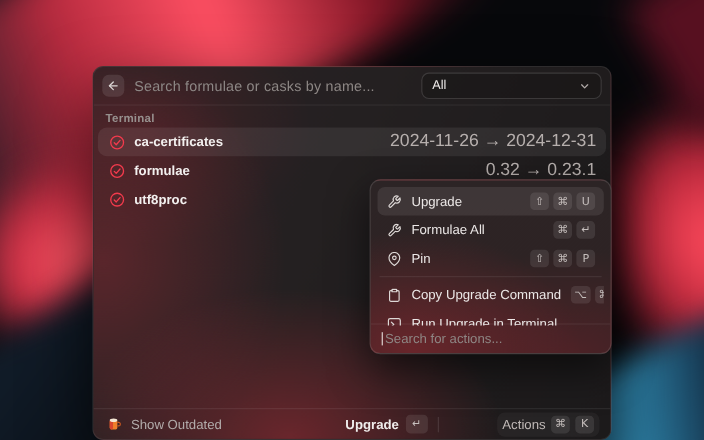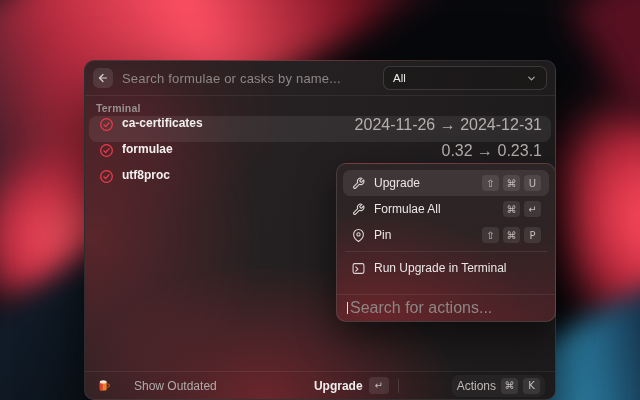--- a/index.html
+++ b/index.html
@@ -46,27 +46,27 @@
   .filter-dropdown { flex:0 0 auto; width:164px; height:24px; border-radius:7px;
     border:1px solid rgba(255,255,255,0.14); background:rgba(22,20,20,0.45);
     display:flex; align-items:center; padding:0 9px; }
   .filter-value { font-size:11.5px; font-weight:normal; color:#edeae9; flex:1 1 auto; }
 
   .divider-h { position:absolute; left:0; right:0; height:1px; background:rgba(255,255,255,0.07); }
 
   .section-label { position:absolute; left:11px; top:41px; font-size:10.5px; font-weight:bold; color:#97908e; letter-spacing:.2px; }
 
   .rows { position:absolute; left:4px; right:4px; top:55px; }
-  .row { height:26px; border-radius:8px; display:flex; padding:0 9px; }
+  .row { height:26px; border-radius:8px; display:flex; align-items:center; padding:0 9px; }
   .row.selected { background:rgba(255,255,255,0.075); }
   .row-name { margin-left:8px; font-size:12px; font-weight:bold; color:#f3f0ef; }
   .row-version { margin-left:auto; font-size:16px; color:#b6afad; }
 
   .footer { position:absolute; left:0; right:0; bottom:0; height:28px; border-top:1px solid rgba(255,255,255,0.07);
-    display:flex; align-items:center; padding:0 10px;gap:15px; }
+    display:flex; align-items:center; padding:0 10px; }
   .footer-left-label { margin-left:8px; font-size:12px; color:#b2abaa; }
   .footer-right { margin-left:auto; display:flex; align-items:center; gap:6px; }
   .footer-action-label { font-size:12px; font-weight:bold; color:#f0edec; }
   .footer-vdiv { width:1px; height:14px; background:rgba(255,255,255,0.12); margin:0 3px; }
   .actions-group { display:flex; align-items:center; gap:5px; padding:3px 5px; border-radius:7px; background:rgba(255,255,255,0.045);margin-left:44px; }
   .actions-label { font-size:12px; color:#c0b9b7; }
 
   .keycap { min-width:17px; height:16px; padding:0 3px; border-radius:4px; background:rgba(255,255,255,0.095);
     color:#c6bfbd; font-size:10px; font-family:"DejaVu Sans",sans-serif;
     display:flex; align-items:center; justify-content:center; }
@@ -82,21 +82,21 @@
     box-shadow:0 14px 36px rgba(0,0,0,0.55); overflow:hidden; }
   .menu-list { position:absolute; left:6px; right:6px; top:6px; height:126px; overflow:hidden; }
   .menu-item { height:26px; border-radius:7px; display:flex; align-items:center; padding:0 8px; gap:9px; }
   .menu-item.selected { background:rgba(255,255,255,0.085); }
   .menu-item-label { font-size:12px; color:#ebe7e6; flex:1 1 auto; white-space:nowrap; }
   .menu-keys { display:flex; gap:4px; }
   .menu-div { height:1px; background:rgba(255,255,255,0.08); margin:3px 2px; }
   .menu-search { position:absolute; left:0; right:0; bottom:0; height:27px; border-top:1px solid rgba(255,255,255,0.08);
     display:flex; align-items:center; padding:0 10px; }
   .caret { width:1px; height:12px; background:#e6e0de; margin-right:2px; }
-  .menu-search-placeholder { font-size:16px; color:#8e8684; }
+  .menu-search-placeholder { font-size:12px; color:#8e8684; }
 
   .icon-14 { width:14px; height:14px; flex:0 0 auto; display:flex; align-items:center; justify-content:center; }
   .icon-16 { width:16px; height:16px; flex:0 0 auto; display:flex; align-items:center; justify-content:center; }
   svg { display:block; }
 </style>
 </head>
 <body>
 
 <div class="screen">
 
@@ -233,20 +233,34 @@
         <span class="menu-item-label">Pin</span>
         <span class="menu-keys">
           <span class="keycap">⇧</span>
           <span class="keycap">⌘</span>
           <span class="keycap">P</span>
         </span>
       </div>
 
       <div class="menu-div"></div>
 
+      <div class="menu-item">
+        <span class="icon-14">
+          <svg width="13" height="13" viewBox="0 0 24 24" fill="none" stroke="#ddd8d6" stroke-width="2" stroke-linecap="round" stroke-linejoin="round">
+              <path d="M16 4h2a2 2 0 0 1 2 2v14a2 2 0 0 1-2 2H6a2 2 0 0 1-2-2V6a2 2 0 0 1 2-2h2"></path>
+              <rect x="8" y="2" width="8" height="4" rx="1" ry="1"></rect>
+            </svg>
+        </span>
+        <span class="menu-item-label">Copy Upgrade Command</span>
+        <span class="menu-keys">
+          <span class="keycap">⌥</span>
+          <span class="keycap">⌘</span>
+
+        </span>
+      </div>
 
       <div class="menu-item">
         <span class="icon-14">
           <svg width="13" height="13" viewBox="0 0 24 24" fill="none" stroke="#ddd8d6" stroke-width="2" stroke-linecap="round" stroke-linejoin="round">
               <rect x="2" y="3" width="20" height="18" rx="3"></rect>
               <polyline points="7 9 11 13 7 17"></polyline>
             </svg>
         </span>
         <span class="menu-item-label">Run Upgrade in Terminal</span>
       </div>

